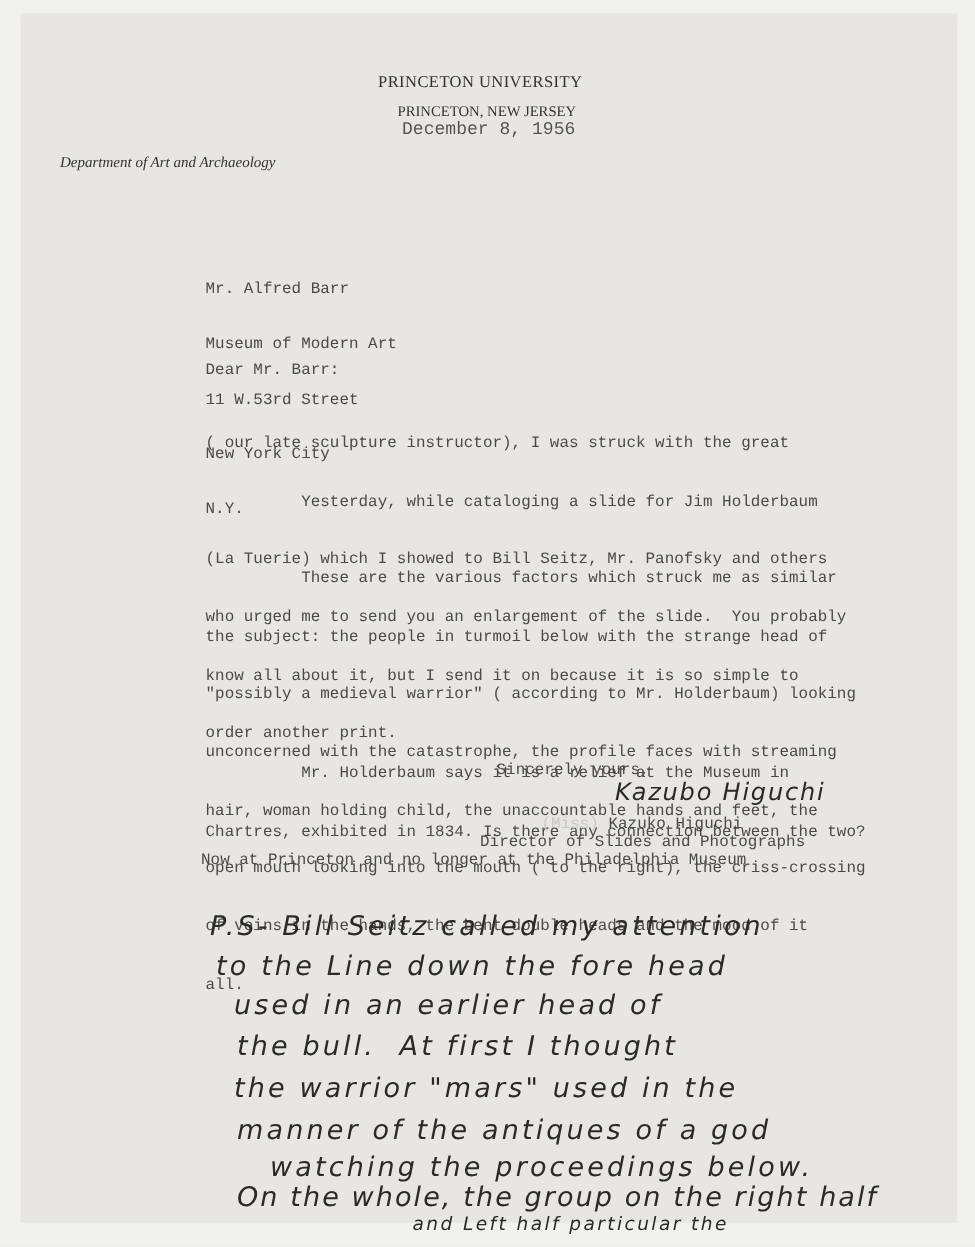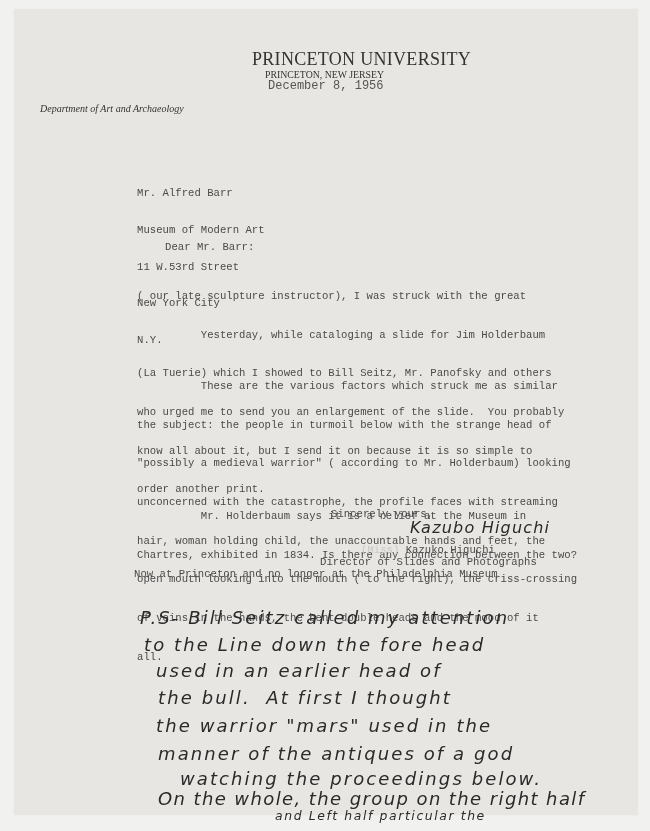--- a/index.html
+++ b/index.html
@@ -8,26 +8,26 @@
     }
     .paper {
       position:absolute; left:14px; top:9px; width:624px; height:806px;
       background:#e7e6e2;
       box-shadow: 0 0 1px rgba(0,0,0,0.08);
     }
     .abs { position:absolute; white-space:pre; }
     .serif { font-family:"Liberation Serif", "DejaVu Serif", serif; color:#333; }
     .type { font-family:"Liberation Mono", "DejaVu Sans Mono", monospace; color:#4a4a4a; font-size:10.6px; letter-spacing:0.02px; }
     .hand { font-family:"DejaVu Sans", sans-serif; color:#2a2a2a; font-style:italic; }
-    .uni { left:252px; top:49px; font-size:18px; letter-spacing:0.3px; }
+    .uni { left:252px; top:49px; font-size:11px; letter-spacing:0.3px; }
     .city { left:265px; top:69px; font-size:9.8px; }
     .date { left:268px; top:79px; font-size:12px; color:#555; }
     .dept { left:40px; top:103px; font-size:10px; font-style:italic; }
     .addr { left:137px; top:163px; line-height:12.2px; }
-    .salutation { left:137px; top:241px;margin-left:28px; }
+    .salutation { left:137px; top:241px; }
     .para { left:137px; line-height:12.9px; }
     .p1 { top:264px; }
     .p2 { top:354px; }
     .p3 { top:484px; }
     .closing { left:331px; top:508px; }
     .sig { left:410px; top:518px; font-size:16px; letter-spacing:1.2px; }
     .name { left:361px; top:544px; }
     .erased { color:#c9c8c4; }
     .title { left:320px; top:556px;text-align:center; }
     .note { left:134px; top:568px; }

